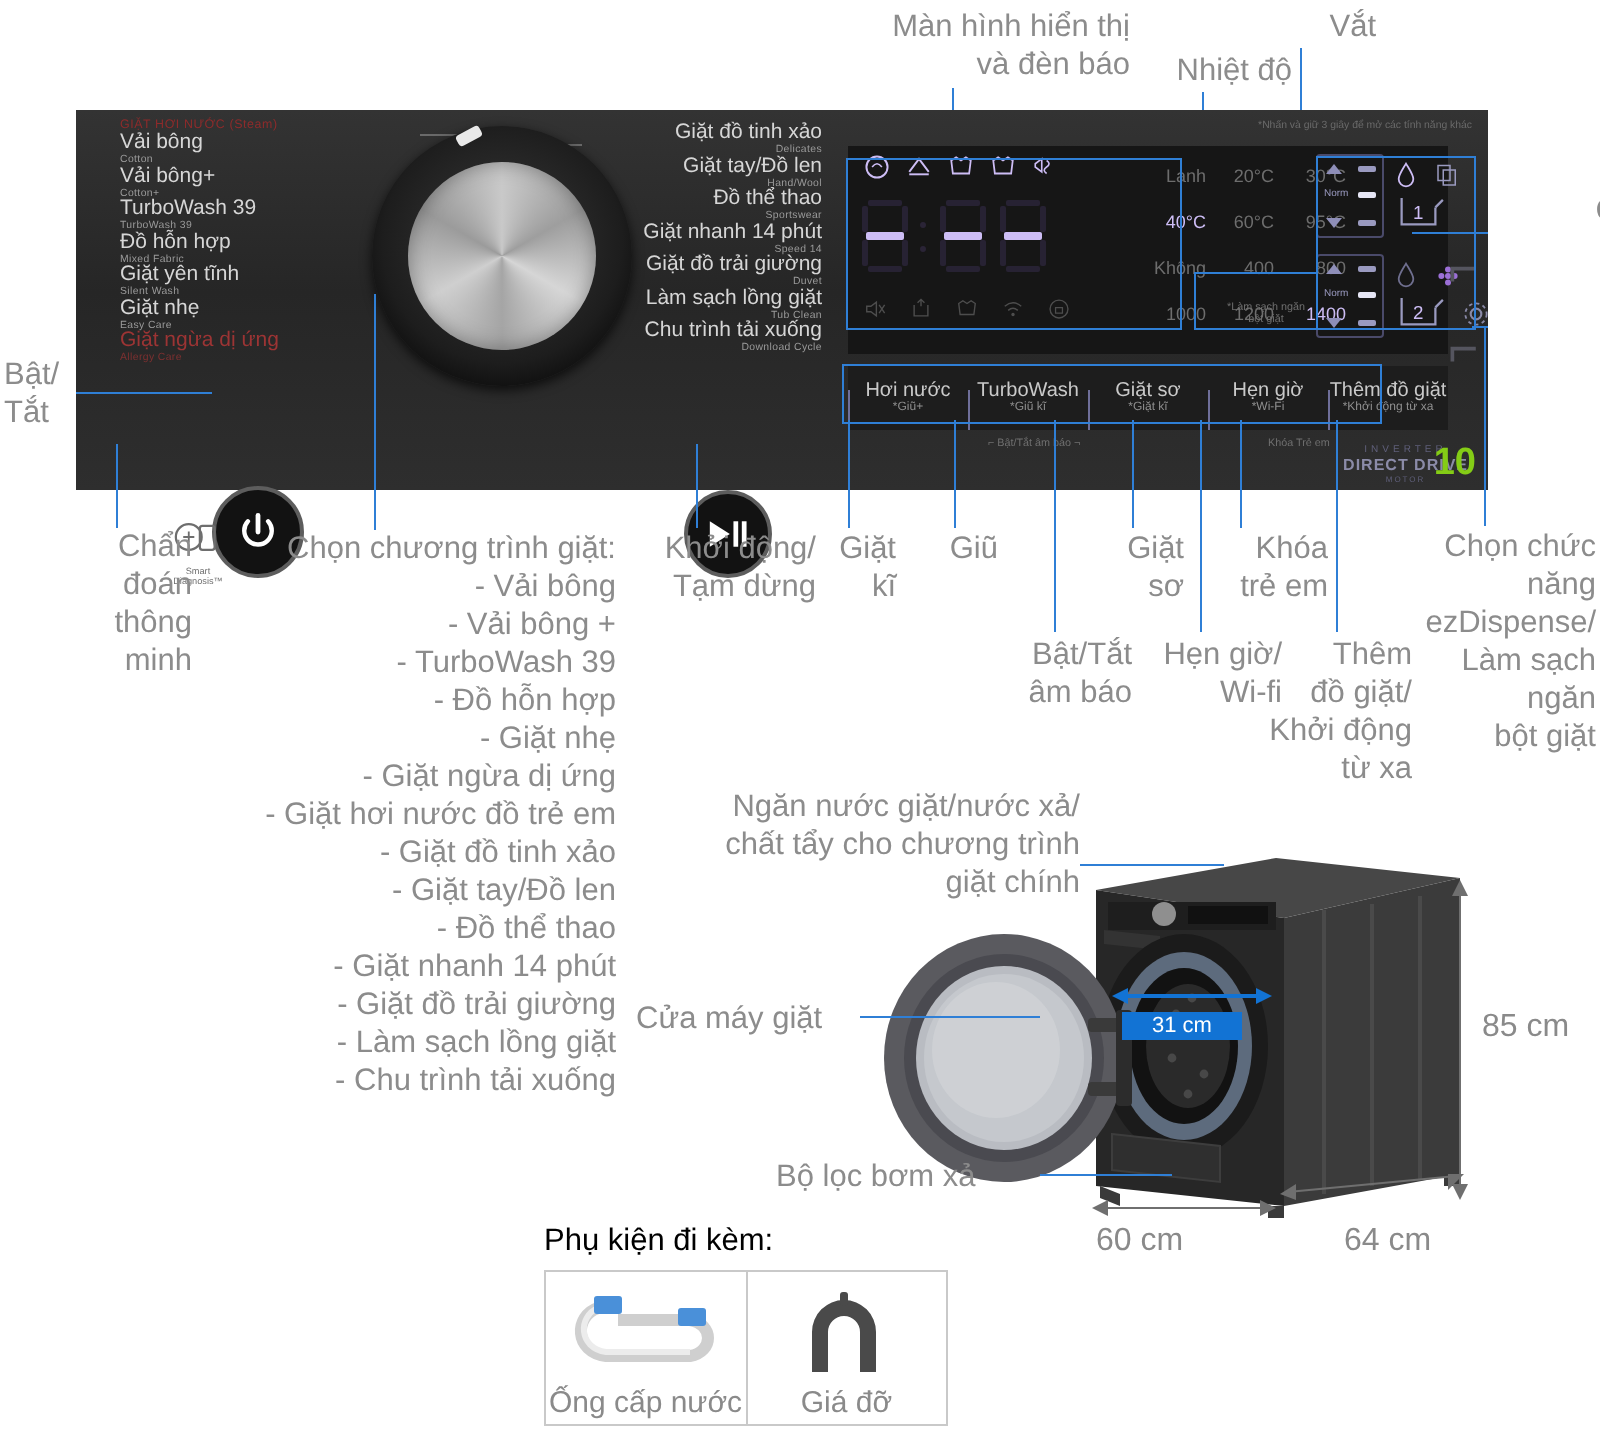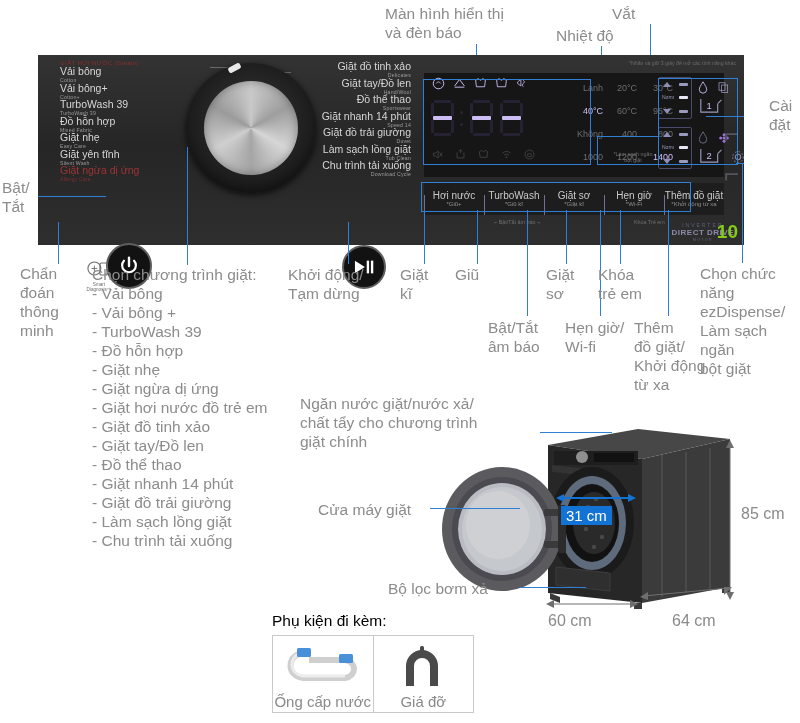--- a/index.html
+++ b/index.html
@@ -3,21 +3,21 @@
 <meta charset="utf-8">
 <style>
   html,body{margin:0;padding:0;}
   body{
     width:800px;height:723px;position:relative;overflow:hidden;
     background:#ffffff;
     font-family:"Liberation Sans","DejaVu Sans",sans-serif;
     color:#8a8a8a;
   }
   .abs{position:absolute;}
-  .anno{color:#8c8c8c;font-size:15.5px;line-height:19px;text-align:left;white-space:pre-line;}
+  .anno{color:#8c8c8c;font-size:15.5px;line-height:19px;text-align:right;white-space:pre-line;}
   .lead{position:absolute;background:#2f7fd6;}
   .lead.v{width:1px;}
   .lead.h{height:1px;}
 
   
   #panel{left:38px;top:55px;width:706px;height:190px;background:#2b2b2b;}
   #panel .plate{position:absolute;left:0;top:0;right:0;bottom:0;
      background:linear-gradient(180deg,#333333 0%,#262626 48%,#2e2e2e 100%);}
   .pnl-left{position:absolute;left:22px;top:4px;width:230px;}
   .pnl-right{position:absolute;left:238px;top:6px;width:135px;text-align:right;}
@@ -88,21 +88,21 @@
   .brand .b3{font-size:4px;color:#5f5f7a;letter-spacing:1px;}
   .gear{position:absolute;left:692px;top:94px;}
   .brk{position:absolute;color:#55555f;font-size:26px;}
 
   
   .hl{position:absolute;border:1.6px solid #2f7fd6;}
 
   
   .mbody{position:absolute;}
   .dimlabel{position:absolute;font-size:16px;color:#8a8a8a;}
-  .cmbadge{position:absolute;background:#1273d4;color:#fff;font-size:15px;padding:1px 5px;}
+  .cmbadge{position:absolute;background:#1273d4;color:#fff;font-size:11px;padding:1px 15px;}
 
   
   #acc{position:absolute;left:272px;top:635px;width:200px;height:76px;border:1px solid #c9c9c9;display:flex;}
   #acc .cell{flex:1;position:relative;display:flex;align-items:flex-end;justify-content:center;}
   #acc .cell+.cell{border-left:1px solid #c9c9c9;}
   #acc .cap{font-size:15px;color:#8a8a8a;padding-bottom:2px;}
   #accttl{position:absolute;left:272px;top:612px;font-size:15.5px;color:#000000;}
 </style>
 </head>
 <body>
@@ -139,28 +139,28 @@
       <div class="vn">TurboWash 39</div>
       <div class="en">TurboWash 39</div>
       <div class="dash" style="width:56px;"></div>
     </div>
     <div class="prg">
       <div class="vn">Đồ hỗn hợp</div>
       <div class="en">Mixed Fabric</div>
       <div class="dash"></div>
     </div>
     <div class="prg">
+      <div class="vn">Giặt yên tĩnh</div>
+      <div class="en">Silent Wash</div>
+      <div class="dash" style="width:58px;"></div>
+    </div>
+    <div class="prg">
       <div class="vn">Giặt nhẹ</div>
       <div class="en">Easy Care</div>
       <div class="dash"></div>
-    </div>
-    <div class="prg">
-      <div class="vn">Giặt yên tĩnh</div>
-      <div class="en">Silent Wash</div>
-      <div class="dash" style="width:58px;"></div>
     </div>
     <div class="prg red">
       <div class="vn">Giặt ngừa dị ứng</div>
       <div class="en">Allergy Care</div>
       <div class="dash" style="width:42px;background:#7e3030;"></div>
     </div>
   </div>
 
   <div class="pnl-right">
     <div class="prg">

